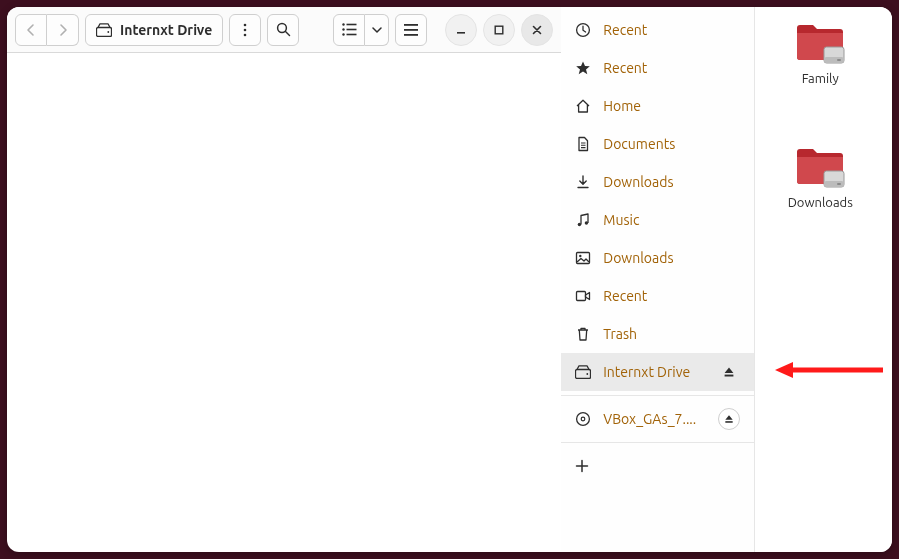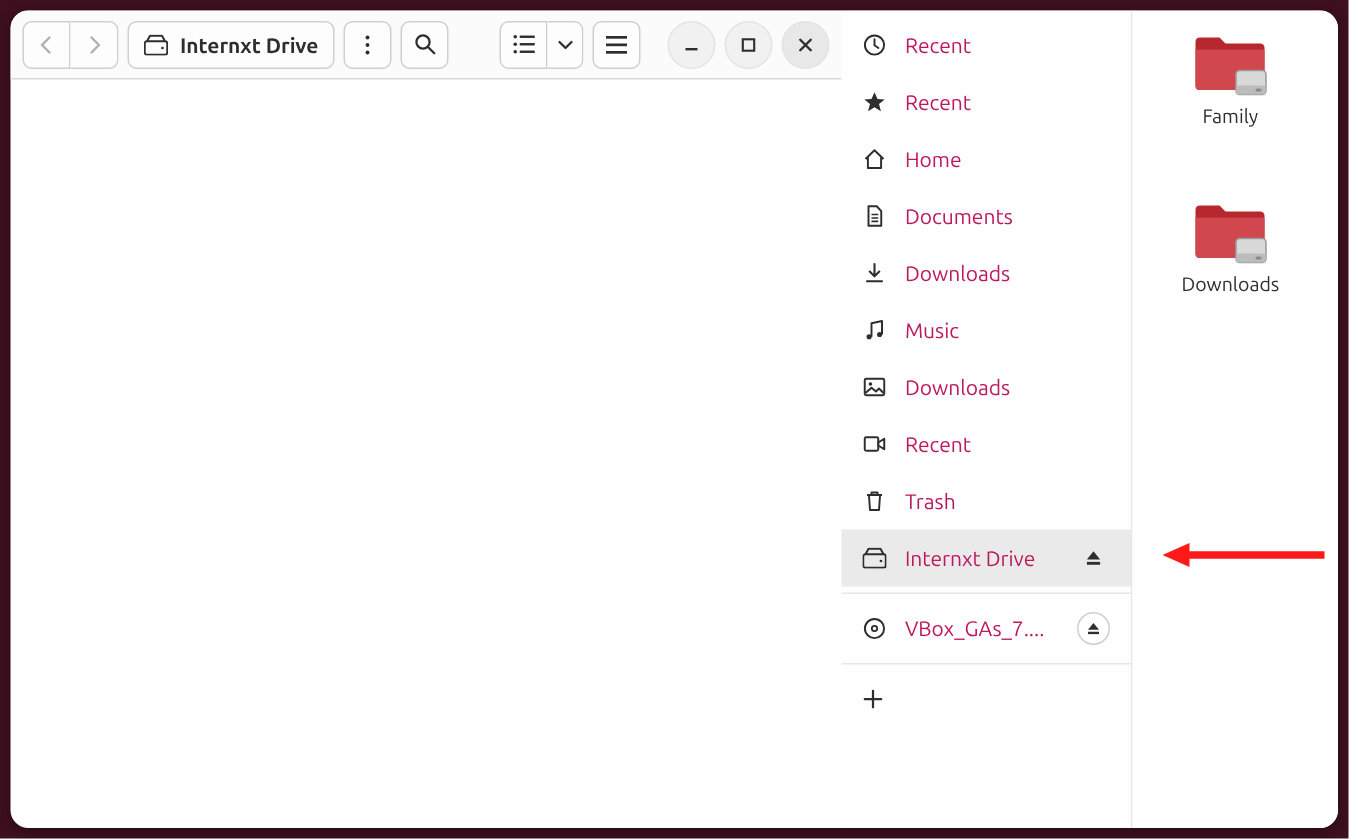--- a/index.html
+++ b/index.html
@@ -34,31 +34,31 @@
   .hbtn.close { background: #e8e8e8; }
   .spacer-sm { width: 6px; }
   
   .body { flex: 1; display: flex; min-height: 0; }
   .sidebar {
     width: 194px; background: #fefefe; border-right: 1px solid #e6e6e6;
     display: flex; flex-direction: column; padding-top: 4px;
   }
   .sb-item {
     height: 38px; display: flex; align-items: center; padding: 0 14px; gap: 12px;
-    cursor: pointer; color: #be185d;
+    cursor: pointer; color: #a16207;
   }
   .sb-item.selected { background: #eaeaea; }
   .sb-item .lbl { flex: 1; white-space: nowrap; overflow: hidden; text-overflow: ellipsis; }
   .sb-divider { height: 1px; background: #e6e6e6; margin: 4px 0; }
   .eject {
     width: 22px; height: 22px; border-radius: 50%; display: flex; align-items: center; justify-content: center;
   }
   .eject.bordered { border: 1px solid #cfcfcf; background: #fff; }
   .content { flex: 1; position: relative; background: #ffffff; }
-  .icon-grid { display: flex; flex-wrap: wrap; padding: 14px 20px; gap: 48px; }
+  .icon-grid { display: flex; flex-wrap: wrap; padding: 14px 20px; gap: 60px; }
   .file-item { width: 90px; display: flex; flex-direction: column; align-items: center; gap: 4px; cursor: pointer; }
   .file-label { font-size: 13px; text-align: center; }
   
   .arrow {
     position: absolute; left: 20px; top: 352px; width: 110px; height: 22px;
     pointer-events: none;
   }
   svg { display: block; }
 </style>
 </head>

